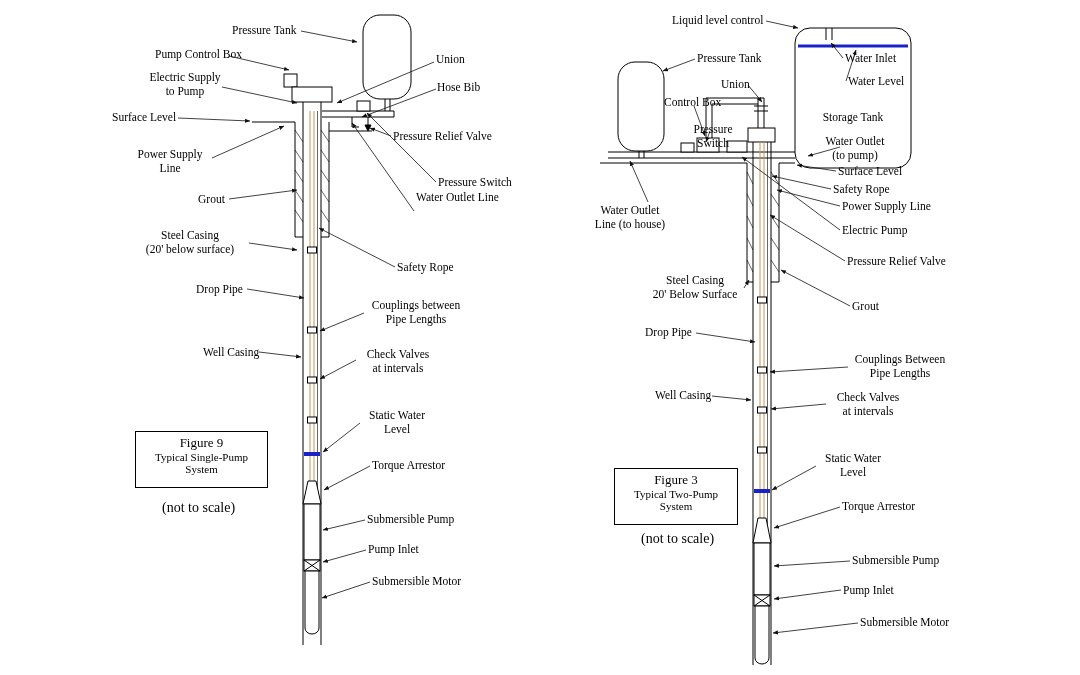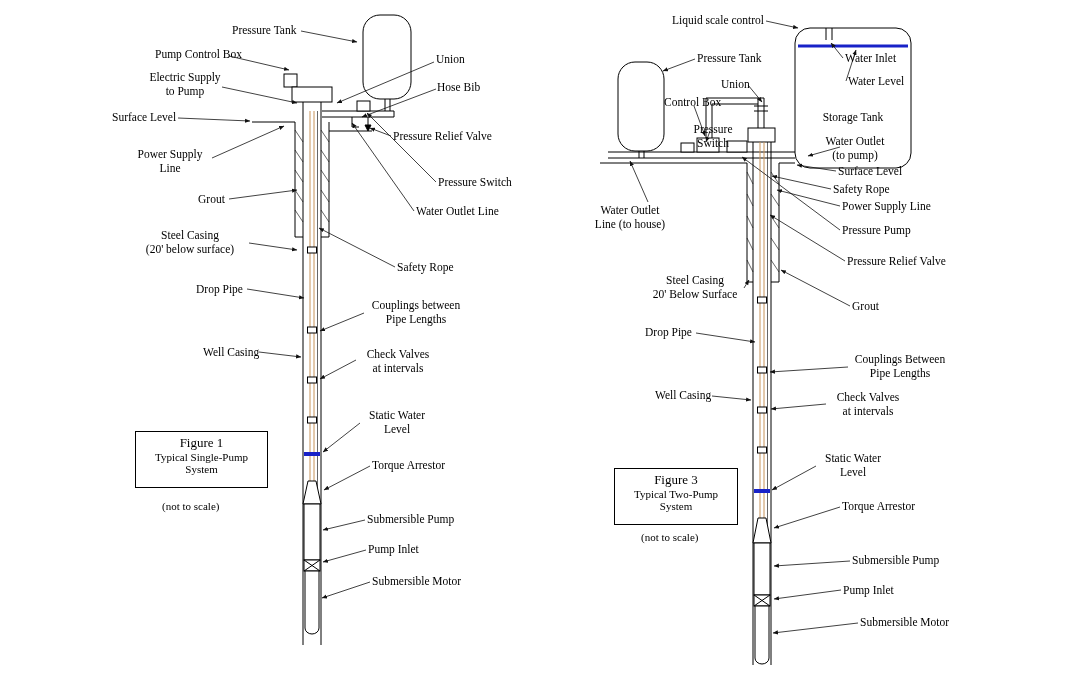--- a/index.html
+++ b/index.html
@@ -4,21 +4,21 @@
 <style>
   html,body{margin:0;padding:0;background:#fff;}
   #page{position:relative;width:1080px;height:675px;background:#fff;overflow:hidden;
         font-family:"Liberation Serif",serif;color:#000;}
   svg{position:absolute;left:0;top:0;}
   .lbl{position:absolute;font-size:11.5px;line-height:1.18;white-space:pre-line;}
   .c{text-align:center;}
   .capbox{position:absolute;border:1px solid #000;text-align:center;padding-top:3px;}
   .capbox .t{font-size:13px;}
   .capbox .s{font-size:11px;white-space:pre-line;}
-  .note{position:absolute;font-size:11px;}
+  .note{position:absolute;font-size:14px;}
   .ldr{stroke:#111;stroke-width:0.8;}
   .art{stroke:#000;stroke-width:1;fill:none;}
   .thin{stroke-width:0.6;}
 </style>
 </head>
 <body>
 
 <div id="page">
 
 <svg width="1080" height="675" viewBox="0 0 1080 675">
@@ -256,61 +256,61 @@
 <div class="lbl" style="left:436px;top:53px">Union</div>
 <div class="lbl c" style="left:140px;top:71px;width:90px">Electric Supply
 to Pump</div>
 <div class="lbl" style="left:437px;top:81px">Hose Bib</div>
 <div class="lbl" style="left:112px;top:111px">Surface Level</div>
 <div class="lbl" style="left:393px;top:130px">Pressure Relief Valve</div>
 <div class="lbl c" style="left:130px;top:148px;width:80px">Power Supply
 Line</div>
 <div class="lbl" style="left:438px;top:176px">Pressure Switch</div>
 <div class="lbl" style="left:198px;top:193px">Grout</div>
-<div class="lbl" style="left:416px;top:205px">Water Outlet Line</div>
+<div class="lbl" style="left:416px;top:191px">Water Outlet Line</div>
 <div class="lbl c" style="left:135px;top:229px;width:110px">Steel Casing
 (20' below surface)</div>
 <div class="lbl" style="left:397px;top:261px">Safety Rope</div>
 <div class="lbl" style="left:196px;top:283px">Drop Pipe</div>
 <div class="lbl c" style="left:366px;top:299px;width:100px">Couplings between
 Pipe Lengths</div>
 <div class="lbl" style="left:203px;top:346px">Well Casing</div>
 <div class="lbl c" style="left:358px;top:348px;width:80px">Check Valves
 at intervals</div>
 <div class="lbl c" style="left:362px;top:409px;width:70px">Static Water
 Level</div>
 <div class="lbl" style="left:372px;top:459px">Torque Arrestor</div>
 <div class="lbl" style="left:367px;top:513px">Submersible Pump</div>
 <div class="lbl" style="left:368px;top:543px">Pump Inlet</div>
 <div class="lbl" style="left:372px;top:575px">Submersible Motor</div>
 
 <div class="capbox" style="left:135px;top:431px;width:131px;height:52px">
-  <div class="t">Figure 1</div>
+  <div class="t">Figure 9</div>
   <div class="s">Typical Single-Pump
 System</div>
 </div>
 <div class="note" style="left:162px;top:500px">(not to scale)</div>
 
-<div class="lbl" style="left:672px;top:14px">Liquid scale control</div>
+<div class="lbl" style="left:672px;top:14px">Liquid level control</div>
 <div class="lbl" style="left:697px;top:52px">Pressure Tank</div>
 <div class="lbl" style="left:845px;top:52px">Water Inlet</div>
 <div class="lbl" style="left:721px;top:78px">Union</div>
 <div class="lbl" style="left:848px;top:75px">Water Level</div>
 <div class="lbl" style="left:664px;top:96px">Control Box</div>
 <div class="lbl c" style="left:678px;top:123px;width:70px">Pressure
 Switch</div>
 <div class="lbl c" style="left:807px;top:111px;width:92px">Storage Tank</div>
 <div class="lbl c" style="left:815px;top:135px;width:80px">Water Outlet
 (to pump)</div>
 <div class="lbl" style="left:838px;top:165px">Surface Level</div>
 <div class="lbl" style="left:833px;top:183px">Safety Rope</div>
 <div class="lbl" style="left:842px;top:200px">Power Supply Line</div>
 <div class="lbl c" style="left:587px;top:204px;width:86px">Water Outlet
 Line (to house)</div>
-<div class="lbl" style="left:842px;top:224px">Pressure Pump</div>
+<div class="lbl" style="left:842px;top:224px">Electric Pump</div>
 <div class="lbl" style="left:847px;top:255px">Pressure Relief Valve</div>
 <div class="lbl c" style="left:640px;top:274px;width:110px">Steel Casing
 20' Below Surface</div>
 <div class="lbl" style="left:852px;top:300px">Grout</div>
 <div class="lbl" style="left:645px;top:326px">Drop Pipe</div>
 <div class="lbl c" style="left:850px;top:353px;width:100px">Couplings Between
 Pipe Lengths</div>
 <div class="lbl" style="left:655px;top:389px">Well Casing</div>
 <div class="lbl c" style="left:828px;top:391px;width:80px">Check Valves
 at intervals</div>

